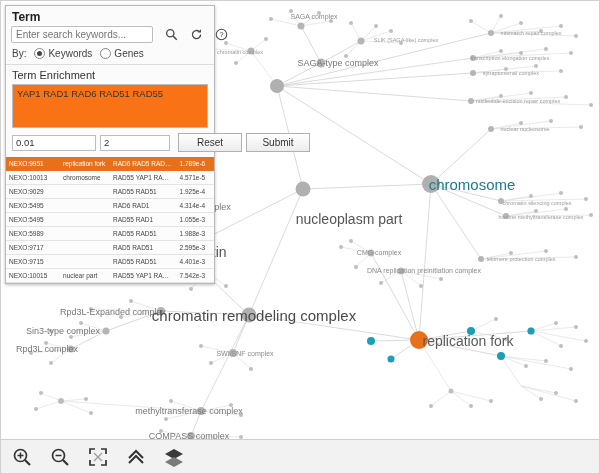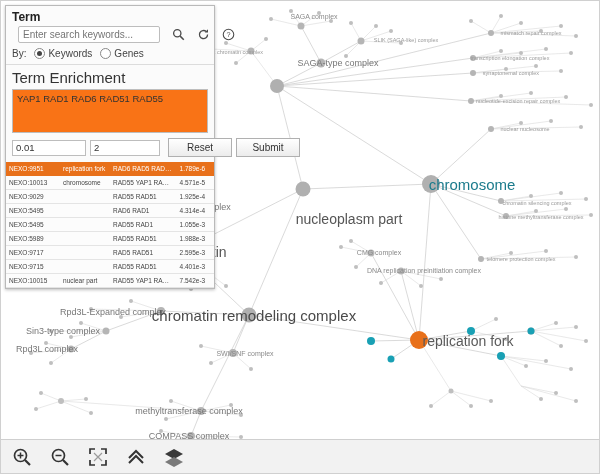--- a/index.html
+++ b/index.html
@@ -77,21 +77,21 @@
   }
   #panel-title {
     padding: 4px 6px 2px 6px;
     font-size: 12px;
     font-weight: bold;
     color: #222;
   }
   .search-row {
     display: flex;
     align-items: center;
-    padding: 0 5px 5px 12px;
+    padding: 0 5px 5px 5px;
     gap: 12px;
     justify-content: space-between;
   }
   .search-input {
     flex: 1;
     height: 17px;
     border: 1px solid #bdbdbd;
     background: #fff;
     font-size: 10px;
     color: #888;
@@ -135,21 +135,21 @@
     position: absolute;
     left: 2px; top: 2px;
     width: 5px; height: 5px;
     border-radius: 50%;
     background: #444;
   }
 
   .section-head {
     border-top: 1px solid #dcdcdc;
     padding: 4px 6px 3px 6px;
-    font-size: 15px;
+    font-size: 11px;
     color: #333;
   }
   .term-area {
     margin: 0 6px 5px 6px;
     height: 44px;
     border: 1px solid #bdbdbd;
     background: #f97316;
     font-size: 9.5px;
     color: #333;
     padding: 3px 4px;
@@ -157,21 +157,21 @@
     overflow: hidden;
     line-height: 1.3;
   }
   .cut-row {
     display: flex;
     align-items: center;
     gap: 4px;
     padding: 0 6px 5px 6px;
   }
   .cut-input {
-    width: 74px;
+    width: 84px;
     height: 16px;
     border: 1px solid #bdbdbd;
     background: #fff;
     font-size: 9.5px;
     padding: 0 3px;
     box-sizing: border-box;
     color: #333;
   }
   .cut-input.wide { width: 70px; }
   .btn {

